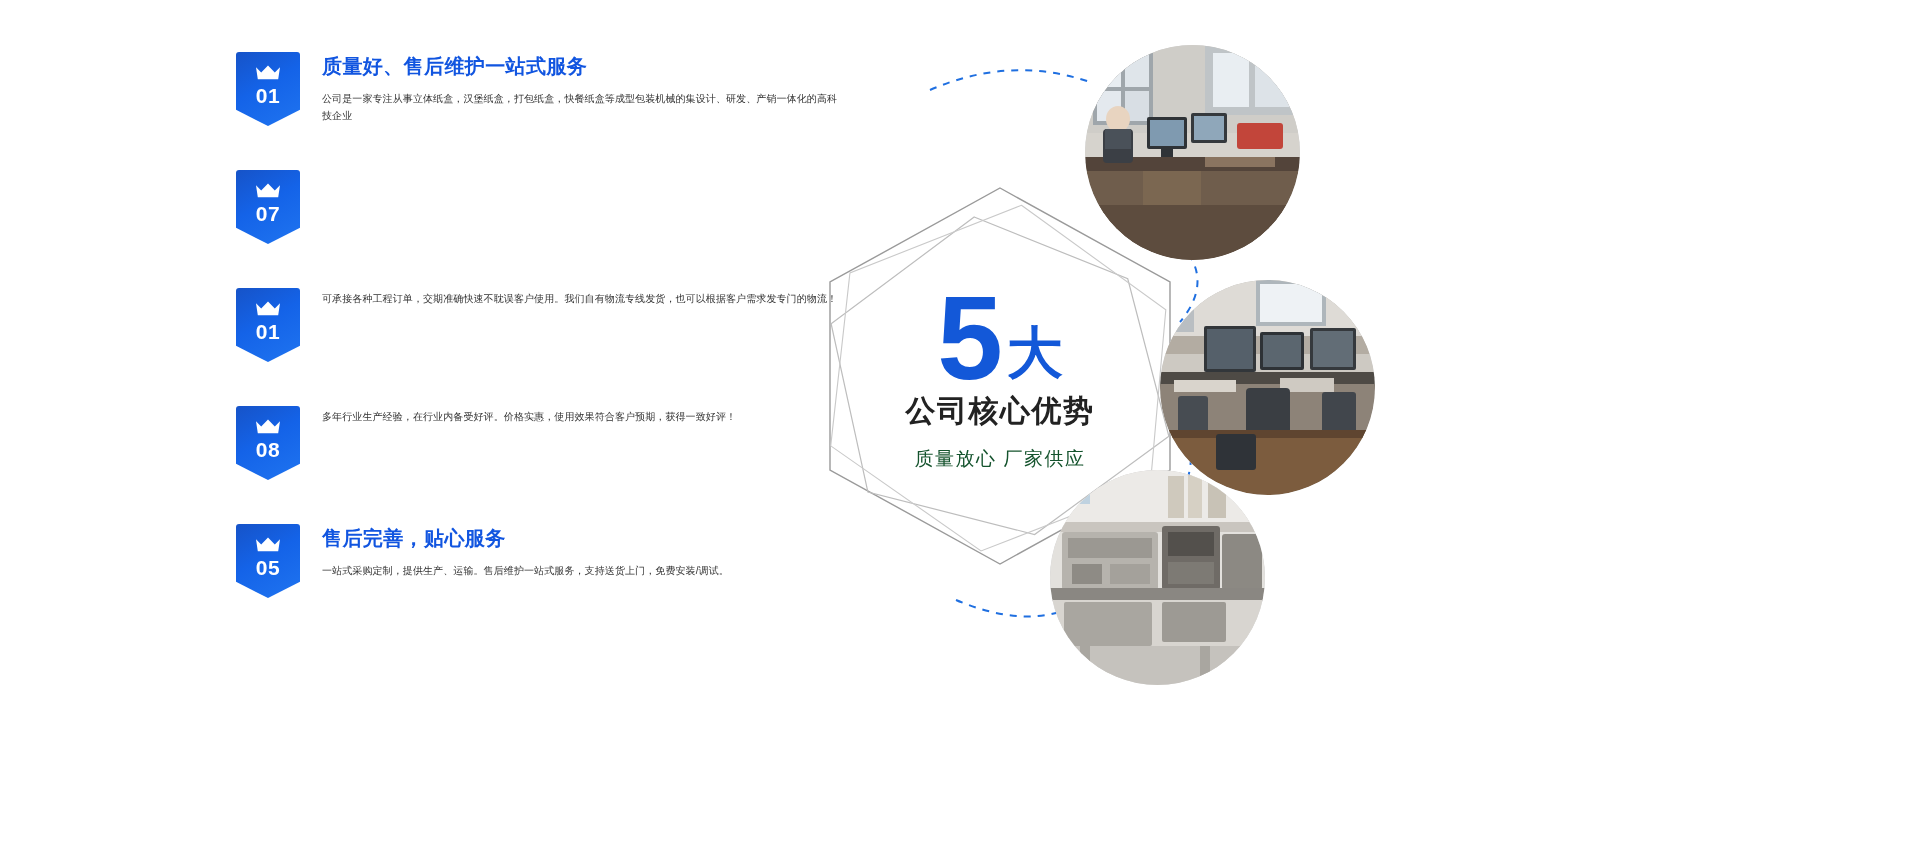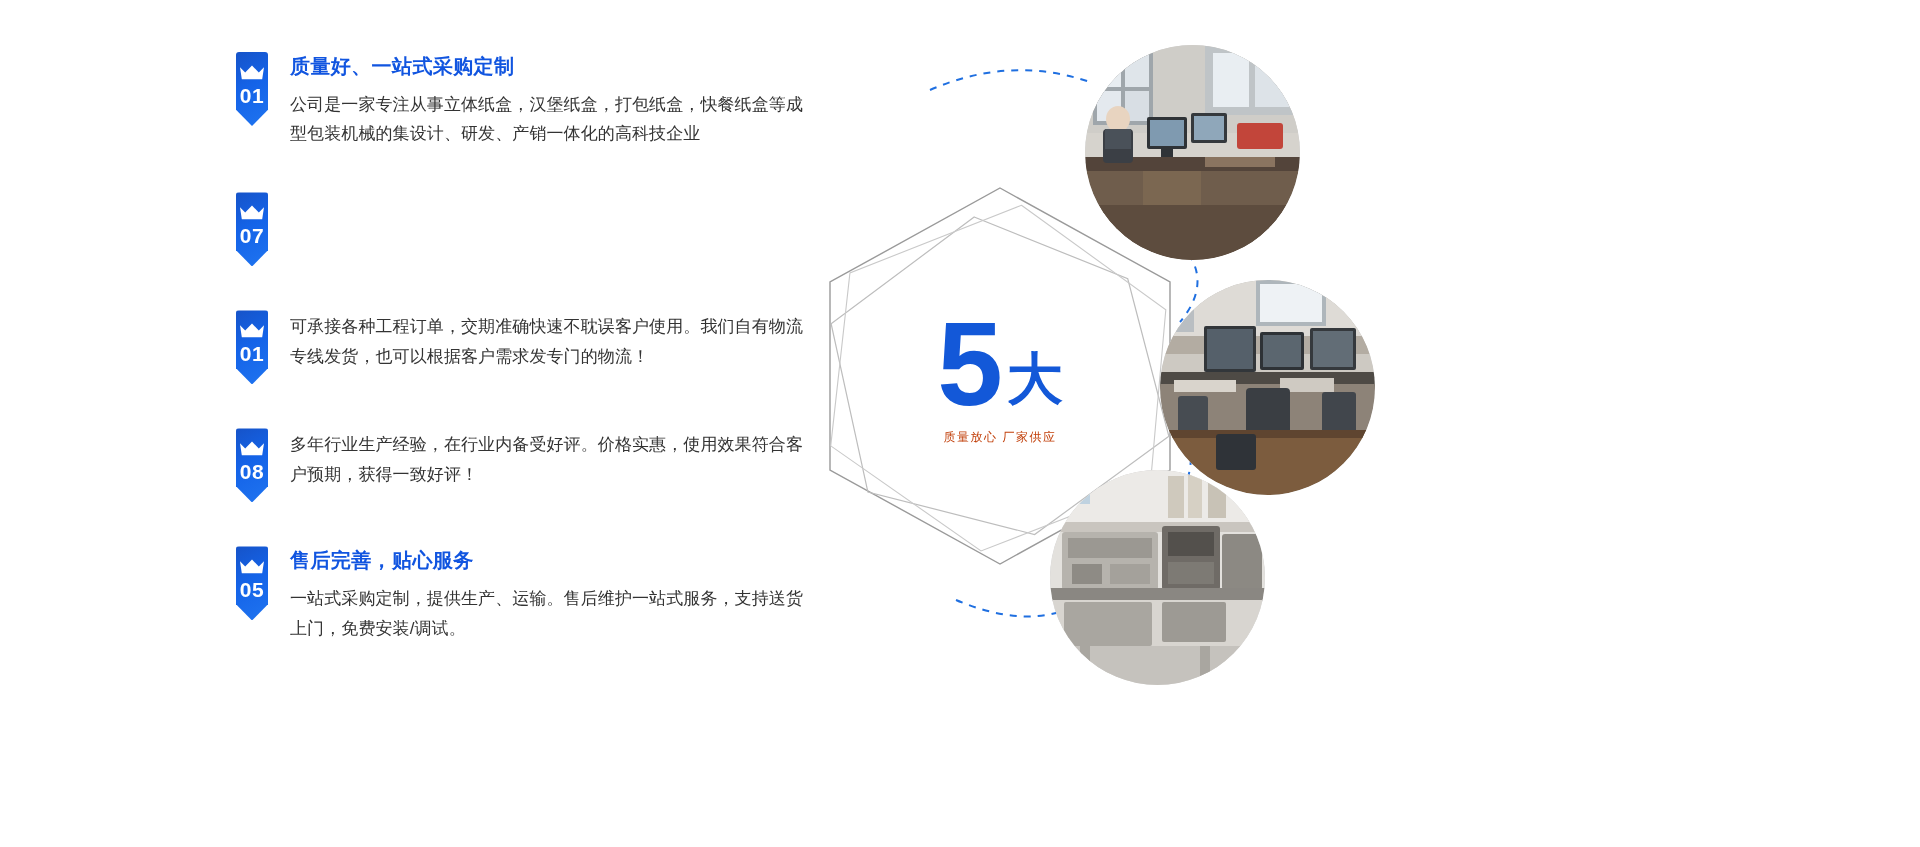--- a/index.html
+++ b/index.html
@@ -11,21 +11,21 @@
   }
   .page { position: relative; width: 1920px; height: 847px; background: #fff; }
 
   
   .advantages { position: absolute; left: 236px; top: 52px; width: 700px; }
   .adv-item { position: relative; display: flex; align-items: flex-start; margin-bottom: 44px; }
   .adv-item:last-child { margin-bottom: 0; }
 
   .badge {
     position: relative; flex: 0 0 auto;
-    width: 32px; height: 74px;
+    width: 64px; height: 74px;
     background: linear-gradient(150deg, #1653c8 0%, #1463e8 45%, #1f74f0 100%);
     border-radius: 3px 3px 0 0;
     margin-right: 22px;
     display: flex; flex-direction: column;
     align-items: center; justify-content: flex-start;
     padding-top: 12px;
     clip-path: polygon(0 0, 100% 0, 100% 78%, 50% 100%, 0 78%);
   }
   .crown-icon { width: 26px; height: 18px; display: block; }
   .badge-num {
@@ -34,21 +34,21 @@
     font-family: "Liberation Sans", sans-serif;
   }
 
   .adv-text { flex: 1 1 auto; padding-top: 2px; }
   .adv-title {
     color: #1155e0; font-size: 20px; font-weight: 700;
     letter-spacing: 0.4px; line-height: 1.25; margin-bottom: 11px;
     white-space: nowrap;
   }
   .adv-desc {
-    color: #333333; font-size: 17px; line-height: 1.72;
+    color: #333333; font-size: 10px; line-height: 1.72;
     letter-spacing: 0.1px; max-width: 520px;
   }
 
   
   .graphic { position: absolute; left: 760px; top: 0; width: 1160px; height: 847px; }
 
   .hex-wrap { position: absolute; left: 30px; top: 170px; width: 420px; height: 420px; }
   .hex-svg { position: absolute; left: 0; top: 0; }
 
   .center-block {
@@ -64,21 +64,21 @@
   }
   .big-da {
     color: #1358d8; font-size: 56px; font-weight: 700;
     line-height: 1; margin-left: 6px; margin-bottom: 8px;
   }
   .center-sub {
     color: #222222; font-size: 30px; font-weight: 700;
     letter-spacing: 1.5px; margin-top: 2px;
   }
   .center-sub2 {
-    color: #c2410c; font-size: 12px; letter-spacing: 1.5px; margin-top: 14px;
+    color: #14532d; font-size: 19px; letter-spacing: 1.5px; margin-top: 14px;
   }
 
   
   .photo {
     position: absolute; border-radius: 50%; overflow: hidden;
     background: #cfcfcf;
   }
   .photo svg { display: block; }
 
   
@@ -94,21 +94,21 @@
     <div class="adv-item">
       <div class="badge">
         <span class="crown-icon">
           <svg viewBox="0 0 26 18" width="26" height="18" xmlns="http://www.w3.org/2000/svg">
             <path d="M1 3.2 L6.2 8.6 L13 1.4 L19.8 8.6 L25 3.2 L23.2 15.2 L2.8 15.2 Z" fill="#ffffff"></path>
           </svg>
         </span>
         <span class="badge-num">01</span>
       </div>
       <div class="adv-text">
-        <div class="adv-title">质量好、一站式采购定制</div>
+        <div class="adv-title">质量好、售后维护一站式服务</div>
         <div class="adv-desc">公司是一家专注从事立体纸盒，汉堡纸盒，打包纸盒，快餐纸盒等成型包装机械的集设计、研发、产销一体化的高科技企业</div>
       </div>
     </div>
 
     <div class="adv-item">
       <div class="badge">
         <span class="crown-icon">
           <svg viewBox="0 0 26 18" width="26" height="18" xmlns="http://www.w3.org/2000/svg">
             <path d="M1 3.2 L6.2 8.6 L13 1.4 L19.8 8.6 L25 3.2 L23.2 15.2 L2.8 15.2 Z" fill="#ffffff"></path>
           </svg>
@@ -178,20 +178,21 @@
         <polygon points="210,18 380,112 380,300 210,394 40,300 40,112" fill="none" stroke="#9a9a9a" stroke-width="1.4"></polygon>
         <polygon points="210,45 352,130 368,292 220,368 62,300 52,128" fill="none" stroke="#bdbdbd" stroke-width="1.2" transform="rotate(-9 210 210)"></polygon>
         <polygon points="210,34 366,120 372,296 212,382 50,296 48,122" fill="none" stroke="#c9c9c9" stroke-width="1.1" transform="rotate(7 210 210)"></polygon>
       </svg>
 
       <div class="center-block">
         <div class="big-row">
           <span class="big-five">5</span>
           <span class="big-da">大</span>
         </div>
+        <div class="center-sub">公司核心优势</div>
         <div class="center-sub2">质量放心 厂家供应</div>
       </div>
     </div>
 
     <div class="photo" style="left:325px; top:45px; width:215px; height:215px;">
       <svg width="215" height="215" viewBox="0 0 215 215" xmlns="http://www.w3.org/2000/svg">
         <defs>
             <clipPath id="c1">
               <circle cx="107.5" cy="107.5" r="107.5"></circle>
             </clipPath>

